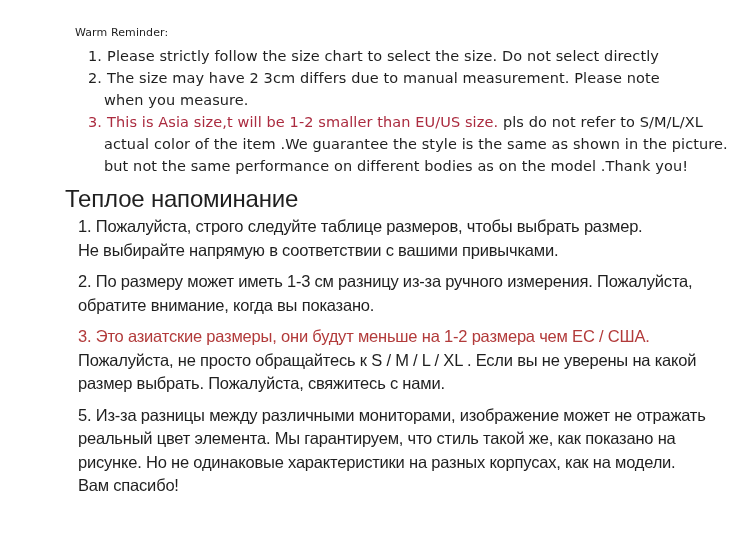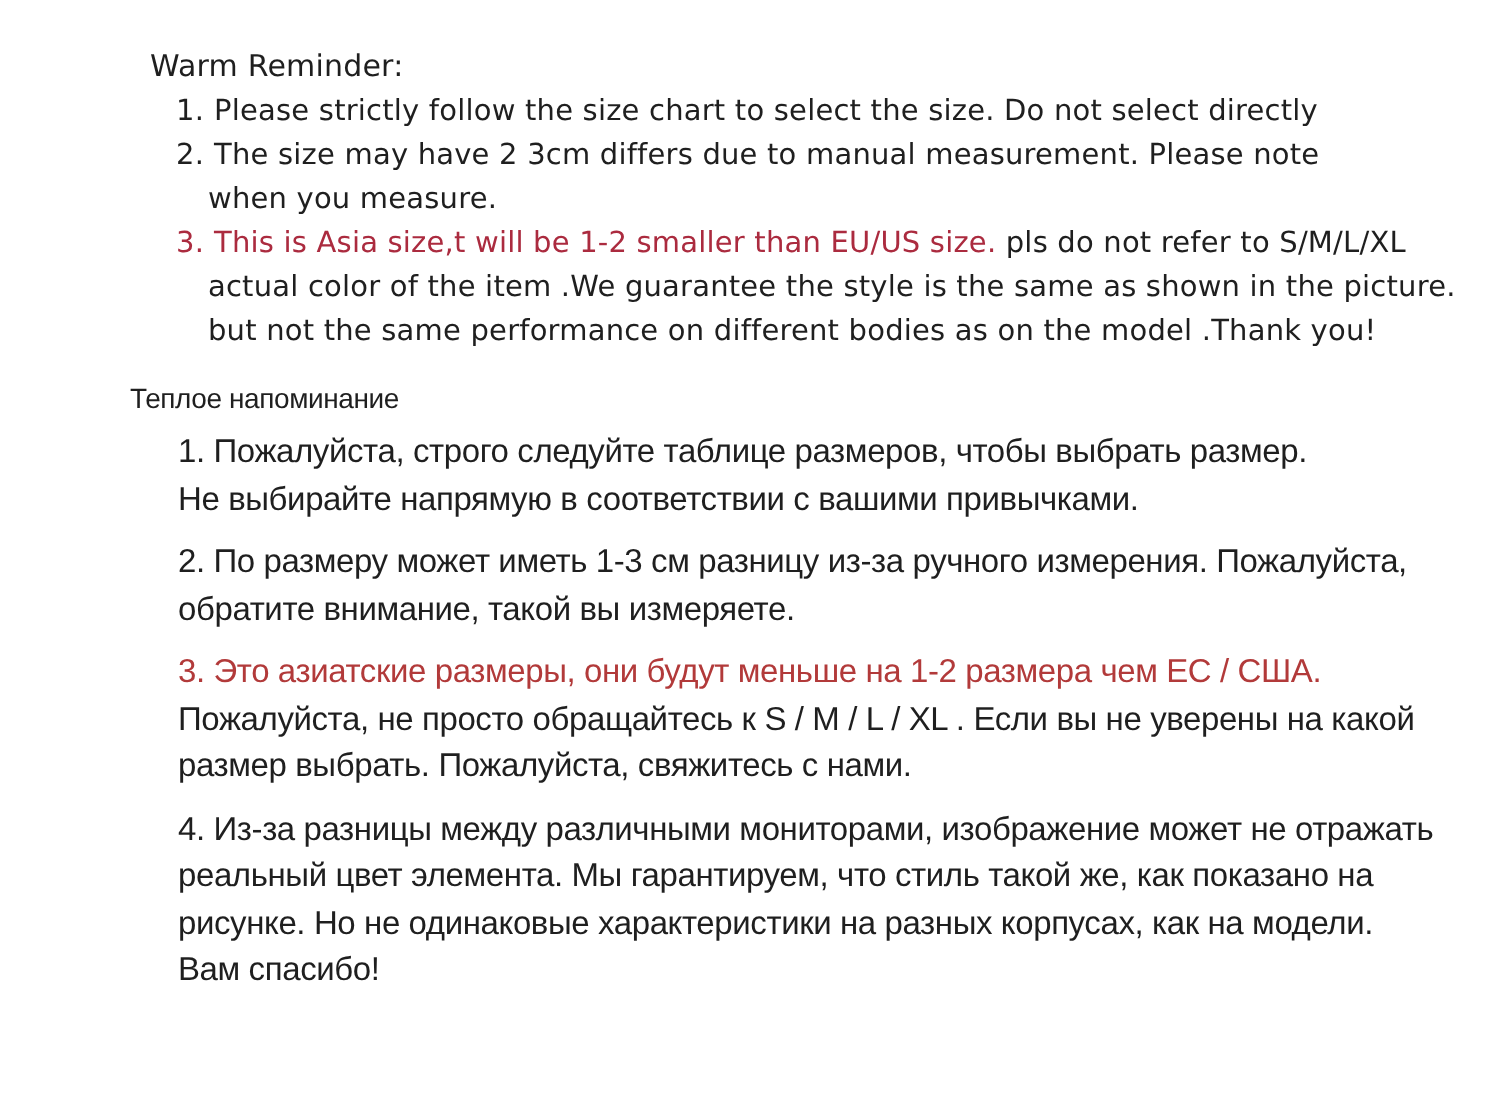--- a/index.html
+++ b/index.html
@@ -19,21 +19,21 @@
   .en{
     margin:22px 0 0 75px;
     font-family:"DejaVu Sans", sans-serif;
     font-size:14.5px;
     line-height:22px;
     color:var(--ink);
     letter-spacing:0.1px;
   }
   .en-title{
     margin:0;
-    font-size:15px;
+    font-size:11px;
     font-weight:normal;
     line-height:22px;
   }
   .en-list{
     list-style:none;
     margin:1px 0 0 13px;
     padding:0;
   }
   .en-item{margin:0;}
   .line{white-space:nowrap;}
@@ -45,30 +45,30 @@
   .ru{
     margin:10px 0 0 65px;
     font-family:"Liberation Sans", sans-serif;
     font-size:16.5px;
     line-height:23.5px;
     color:var(--ink);
     letter-spacing:-0.2px;
   }
   .ru-title{
     margin:0 0 4px 0;
-    font-size:14px;
+    font-size:24px;
     font-weight:normal;
     line-height:24px;
   }
   .ru-list{
     list-style:none;
     margin:0 0 0 13px;
     padding:0;
   }
-  .ru-item{margin:0 0 8px 11px;}
+  .ru-item{margin:0 0 8px 0;}
   .ru .red{color:var(--red-ru);}
 </style>
 </head>
 <body>
 
 <div class="page">
 
   <section class="en">
     <h1 class="en-title">Warm Reminder:</h1>
     <ol class="en-list">
@@ -98,31 +98,31 @@
     <h2 class="ru-title">Теплое напоминание</h2>
     <ol class="ru-list">
 
       <li class="ru-item">
         <div class="line">1. Пожалуйста, строго следуйте таблице размеров, чтобы выбрать размер.</div>
         <div class="line">Не выбирайте напрямую в соответствии с вашими привычками.</div>
       </li>
 
       <li class="ru-item">
         <div class="line">2. По размеру может иметь 1-3 см разницу из-за ручного измерения. Пожалуйста,</div>
-        <div class="line">обратите внимание, такой вы измеряете.</div>
+        <div class="line">обратите внимание, когда вы показано.</div>
       </li>
 
       <li class="ru-item">
         <div class="line red">3. Это азиатские размеры, они будут меньше на 1-2 размера чем ЕС / США.</div>
         <div class="line">Пожалуйста, не просто обращайтесь к S / M / L / XL . Если вы не уверены на какой</div>
         <div class="line">размер выбрать. Пожалуйста, свяжитесь с нами.</div>
       </li>
 
       <li class="ru-item">
-        <div class="line">4. Из-за разницы между различными мониторами, изображение может не отражать</div>
+        <div class="line">5. Из-за разницы между различными мониторами, изображение может не отражать</div>
         <div class="line">реальный цвет элемента. Мы гарантируем, что стиль такой же, как показано на</div>
         <div class="line">рисунке. Но не одинаковые характеристики на разных корпусах, как на модели.</div>
         <div class="line">Вам спасибо!</div>
       </li>
 
     </ol>
   </section>
 
 </div>
 

